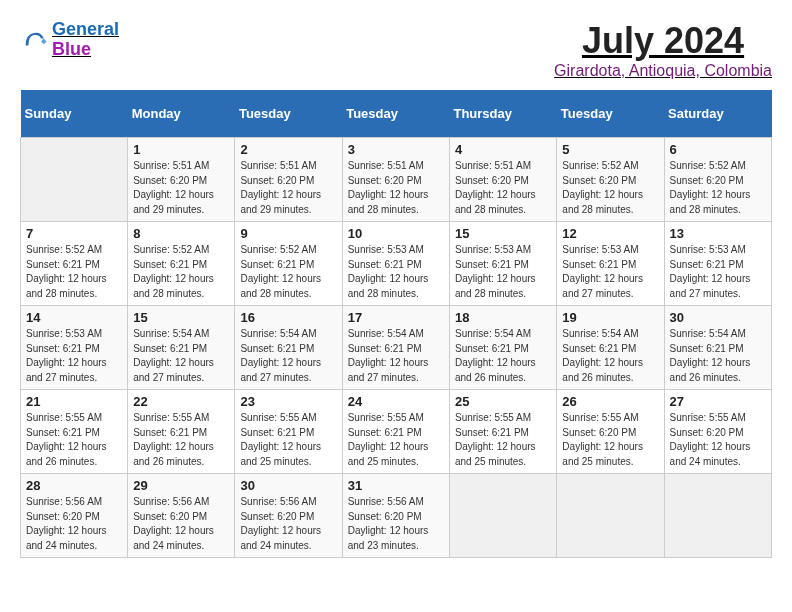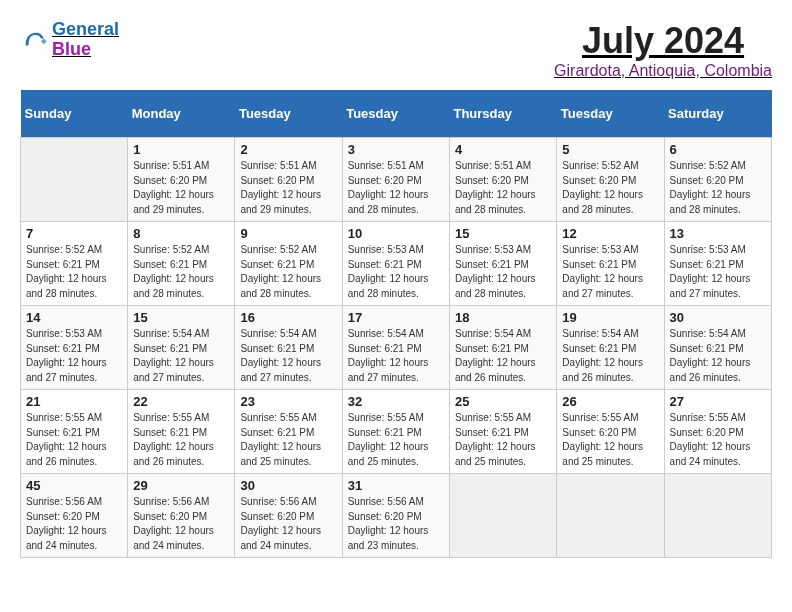--- a/index.html
+++ b/index.html
@@ -284,21 +284,21 @@
 and 26 minutes.</div>
         </td>
         <td>
           <div class="day-num">23</div>
           <div class="day-info" style="white-space: pre-line;">Sunrise: 5:55 AM
 Sunset: 6:21 PM
 Daylight: 12 hours
 and 25 minutes.</div>
         </td>
         <td>
-          <div class="day-num">32</div>
+          <div class="day-num">24</div>
           <div class="day-info" style="white-space: pre-line;">Sunrise: 5:55 AM
 Sunset: 6:21 PM
 Daylight: 12 hours
 and 25 minutes.</div>
         </td>
         <td>
           <div class="day-num">25</div>
           <div class="day-info" style="white-space: pre-line;">Sunrise: 5:55 AM
 Sunset: 6:21 PM
 Daylight: 12 hours
@@ -314,21 +314,21 @@
         <td>
           <div class="day-num">27</div>
           <div class="day-info" style="white-space: pre-line;">Sunrise: 5:55 AM
 Sunset: 6:20 PM
 Daylight: 12 hours
 and 24 minutes.</div>
         </td>
       </tr>
       <tr>
         <td>
-          <div class="day-num">45</div>
+          <div class="day-num">28</div>
           <div class="day-info" style="white-space: pre-line;">Sunrise: 5:56 AM
 Sunset: 6:20 PM
 Daylight: 12 hours
 and 24 minutes.</div>
         </td>
         <td>
           <div class="day-num">29</div>
           <div class="day-info" style="white-space: pre-line;">Sunrise: 5:56 AM
 Sunset: 6:20 PM
 Daylight: 12 hours

